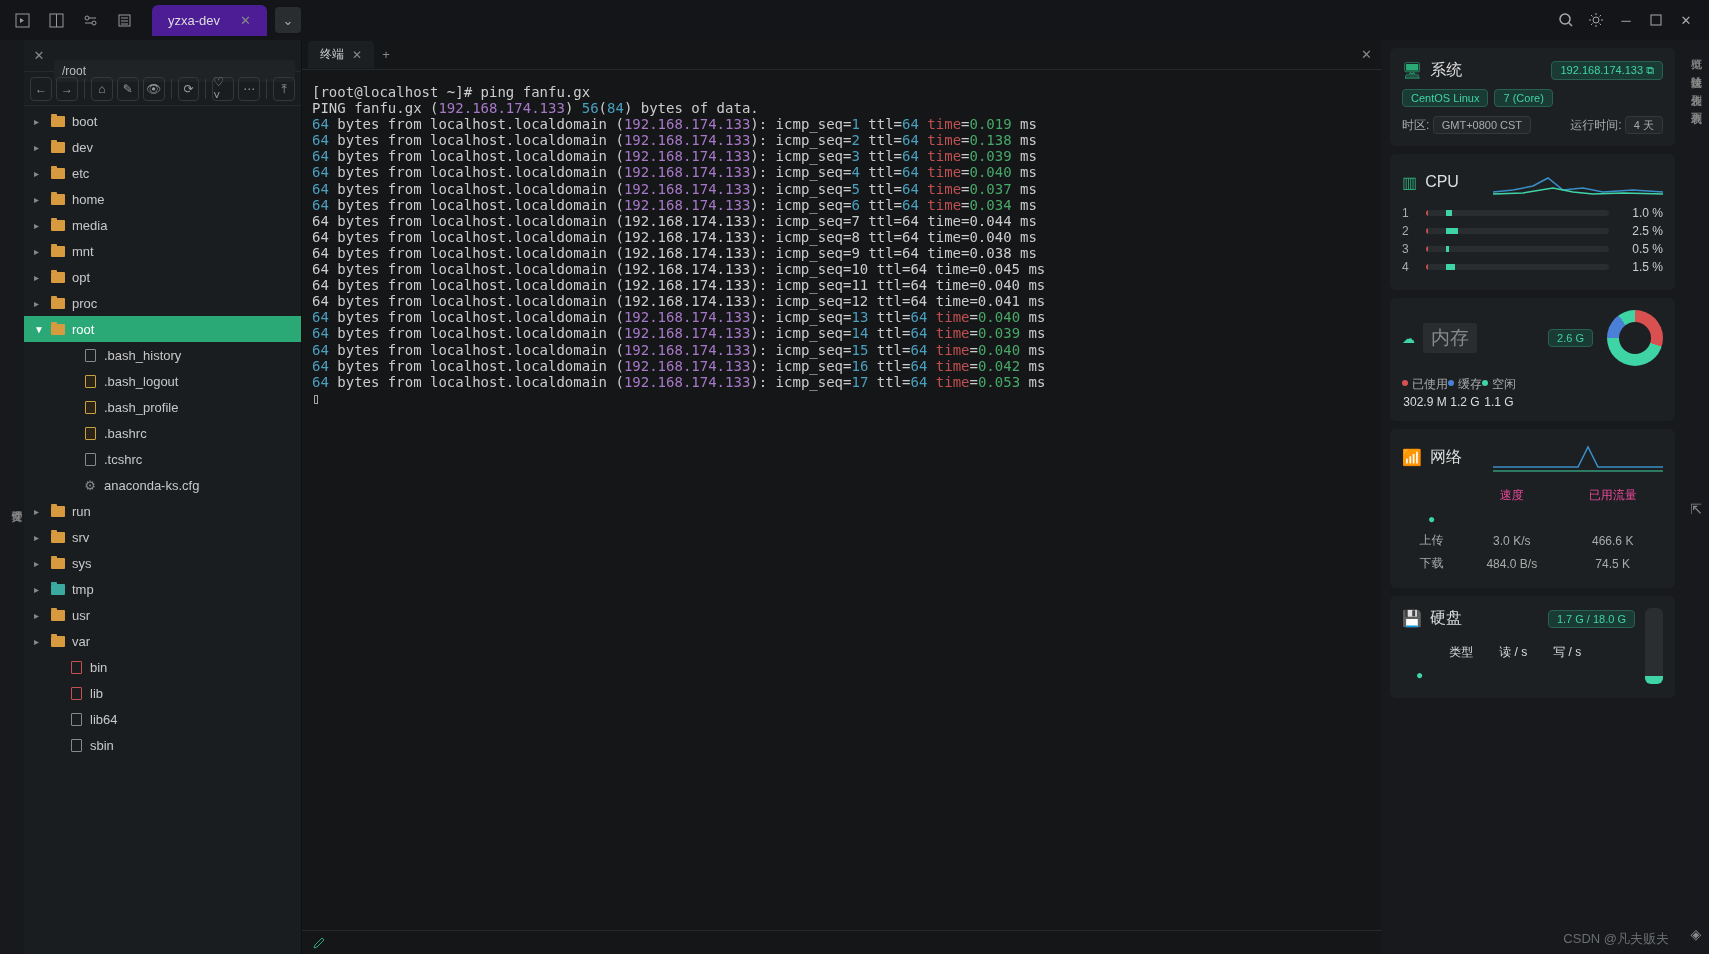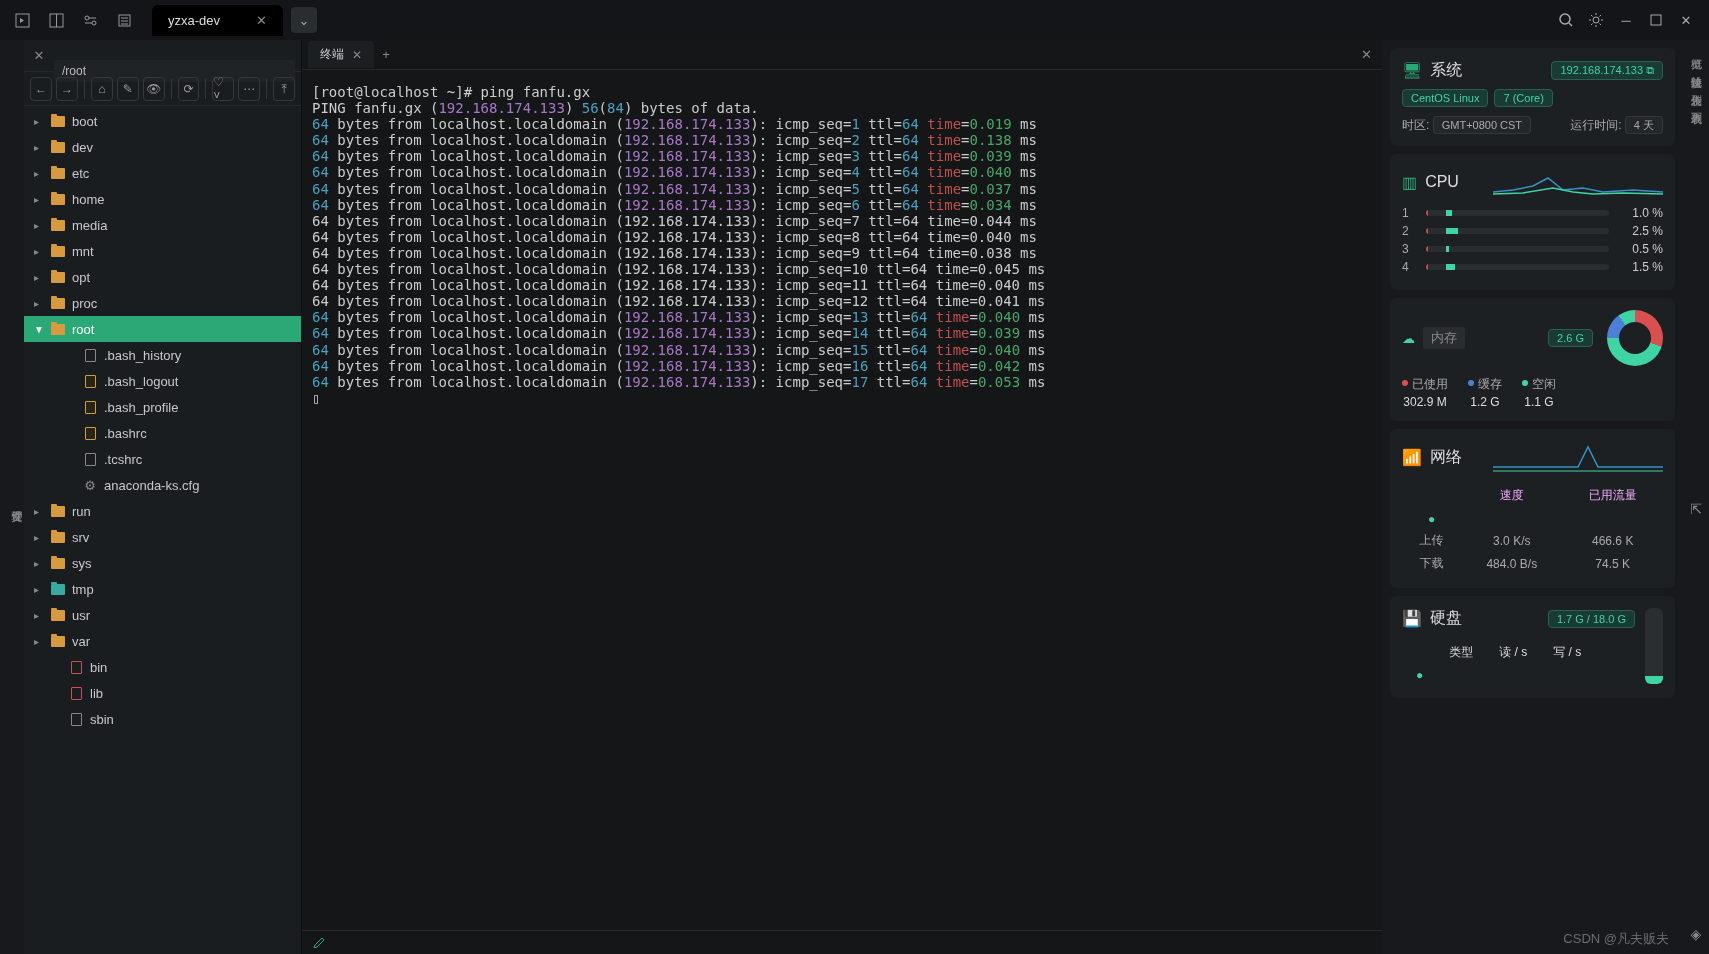--- a/index.html
+++ b/index.html
@@ -1,21 +1,21 @@
 <!DOCTYPE html>
 <html><head>
 <meta charset="utf-8">
 <style>
 * { margin:0; padding:0; box-sizing:border-box; }
 body { background:#1c1f22; color:#c8c8c8; font-family:-apple-system,"Segoe UI",sans-serif; font-size:13px; overflow:hidden; height:954px; width:1709px; position:relative; }
 
 
 .topbar { height:40px; background:#131518; display:flex; align-items:center; padding:0 8px; }
 .topbar .ticon { width:28px; height:28px; display:flex; align-items:center; justify-content:center; color:#888; cursor:pointer; margin-right:6px; border-radius:4px; }
-.topbar .tab { background:#000000; padding:8px 16px; display:flex; align-items:center; gap:36px; color:#ddd; margin-left:8px; border-radius:6px 6px 0 0;text-align:center;}
+.topbar .tab { background:#4c1d95; padding:8px 16px; display:flex; align-items:center; gap:20px; color:#ddd; margin-left:8px; border-radius:6px 6px 0 0;text-align:center;}
 .topbar .closex { color:#888; cursor:pointer; }
 .topbar .chev { width:26px; height:26px; background:#2a2d30; border-radius:4px; display:flex; align-items:center; justify-content:center; margin-left:8px; color:#aaa; cursor:pointer;}
 .topbar .spacer { flex:1; }
 .topbar .rticon { width:30px; height:30px; display:flex; align-items:center; justify-content:center; color:#aaa; cursor:pointer; }
 
 
 .main { display:flex; height:calc(100% - 40px); }
 
 
 .leftrail { width:24px; background:#17191c; display:flex; flex-direction:column; align-items:center; padding-top:10px; gap:20px; color:#888; font-size:11px; writing-mode:vertical-rl; }
@@ -65,32 +65,32 @@
 .card-h .ctitle { font-size:16px; color:#ddd; font-weight:500;}
 .badge { background:#1a3a34; color:#3fd4a4; border:1px solid #2a6050; padding:2px 8px; border-radius:4px; font-size:11px;}
 .badges { display:flex; gap:6px; flex-wrap:wrap; margin-left:auto;}
 .sysrow { display:flex; justify-content:space-between; align-items:center; margin-top:10px; font-size:12px; color:#aaa;}
 .cpurow { display:flex; align-items:center; gap:10px; margin:4px 0; font-size:12px;}
 .cpunum { width:14px; color:#aaa;}
 .cpubar { flex:1; height:6px; background:#2a2d30; border-radius:3px; position:relative; overflow:hidden;}
 .cpubar i { position:absolute; height:100%; background:#3fd4a4;}
 .cpuval { width:44px; text-align:right; color:#ccc;}
 .spark { height:32px; width:170px; position:relative; margin-left:auto;}
-.memgrid { display:flex; gap:20px; font-size:12px; margin-top:10px;}
+.memgrid { display:flex; font-size:12px; margin-top:10px;}
 .memcol { display:flex; flex-direction:column; align-items:center;}
 .memcol .dot { width:6px; height:6px; border-radius:50%; margin-bottom:4px;}
 .memcol .lbl { color:#aaa; margin-bottom:2px; display:flex; align-items:center; gap:4px;}
 .memcol .val { color:#ddd;}
 .d-red{background:#d85050;} .d-blue{background:#4a80d8;} .d-green{background:#3fd4a4;}
 .donut { width:56px; height:56px; border-radius:50%; background:conic-gradient(#d85050 0 30%, #3fd4a4 30% 75%, #4a80d8 75% 90%, #3fd4a4 90% 100%); display:flex; align-items:center; justify-content:center; margin-left:auto;}
 .donut::after { content:''; width:32px; height:32px; background:#1d2023; border-radius:50%;}
 .memhead { display:flex; align-items:center; }
-.memlabel { background:#2a2d30; color:#888; padding:2px 8px; border-radius:3px; font-size:13px;}
+.memlabel { background:#2a2d30; color:#888; padding:2px 8px; border-radius:3px; font-size:19px;}
 .net-table { width:100%; font-size:12px; margin-top:8px;}
-.net-table th { color:#f0abfc; font-weight:500; padding:4px; text-align:center;}
+.net-table th { color:#ec4899; font-weight:500; padding:4px; text-align:center;}
 .net-table td { color:#aaa; padding:2px 4px; text-align:center;}
 .diskbar { width:18px; height:76px; background:#2b2e31; border-radius:6px; position:relative; margin-left:auto;}
 .diskbar i { position:absolute; bottom:0; width:100%; background:#3fd4a4; border-radius:0 0 6px 6px;}
 .diskrow { display:flex; align-items:flex-start; gap:10px;}
 .disktbl { font-size:12px; margin-top:10px;}
 .disktbl th{color:#ddd;font-weight:500;padding:3px 12px;text-align:center;} .disktbl td{color:#aaa;padding:2px 12px;text-align:center;}
 .rightrail { width:26px; background:#17191c; display:flex; flex-direction:column; align-items:center; padding-top:10px; gap:18px; color:#888; font-size:11px;}
 .rightrail span { writing-mode:vertical-rl; cursor:pointer;}
 .rightrail .ric { writing-mode:initial; font-size:14px; cursor:pointer; margin-top:auto; margin-bottom:12px;}
 .watermark { position:absolute; bottom:6px; right:40px; color:#6a6d70; font-size:13px;}
@@ -338,20 +338,27 @@
             <span class="file-red"></span>
           </span>
           <span class="name">bin</span>
         </div>
         <div class="tree-row child2">
           <span class="arrow"></span>
           <span class="fic">
             <span class="file-red"></span>
           </span>
           <span class="name">lib</span>
+        </div>
+        <div class="tree-row child2">
+          <span class="arrow"></span>
+          <span class="fic">
+            <span class="file-ico"></span>
+          </span>
+          <span class="name">lib64</span>
         </div>
         <div class="tree-row child2">
           <span class="arrow"></span>
           <span class="fic">
             <span class="file-ico"></span>
           </span>
           <span class="name">sbin</span>
         </div>
       </div>
   </div>

